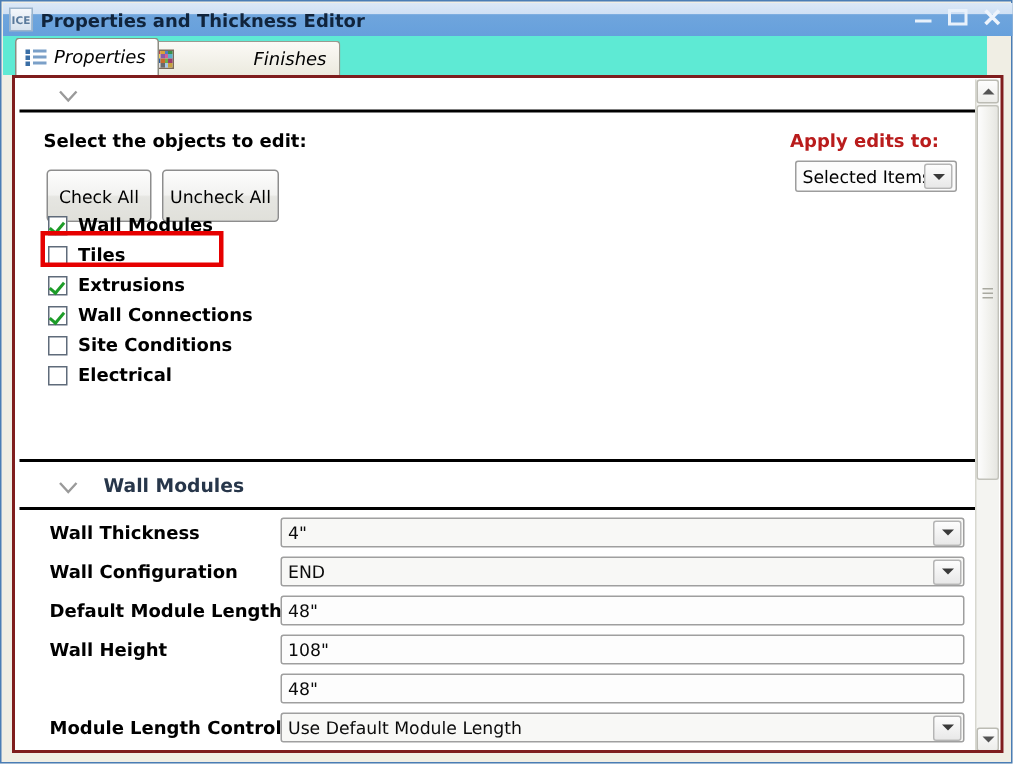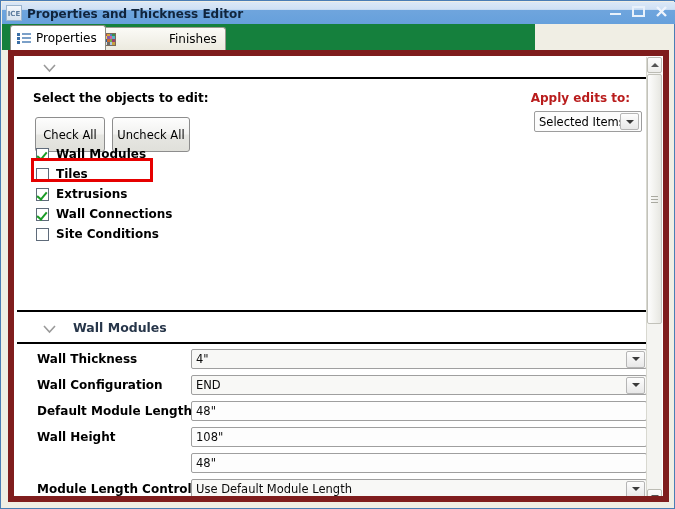--- a/index.html
+++ b/index.html
@@ -73,23 +73,24 @@
     position: relative;
     cursor: default;
   }
   .win-btn svg { display: block; }
 
   
   .tabstrip {
     position: absolute;
     left: 1px;
     top: 23px;
-    width: 533px;
+    width: 656px;
     height: 26px;
-    background: #15803d;
+    background: #5eead4;
+    font-style: italic;
   }
   .tab {
     position: absolute;
     top: 3px;
     height: 23px;
     box-sizing: border-box;
     display: flex;
     align-items: center;
     padding: 0 8px 0 6px;
     border: 1px solid #9a9a90;
@@ -131,21 +132,21 @@
   .icon-grid span { display: block; }
 
   
   .panel {
     position: absolute;
     left: 7px;
     top: 49px;
     width: 661px;
     height: 452px;
     box-sizing: border-box;
-    border: 6px solid #7f1d1d;
+    border: 2px solid #7f1d1d;
     background: #ffffff;
     overflow: hidden;
   }
   .panel-inner {
     position: absolute;
     left: 1px; top: 1px;
     width: 643px;
     height: 448px;
     background: #ffffff;
     overflow: hidden;
@@ -523,20 +524,24 @@
               <span class="check-label">Extrusions</span>
             </div>
             <div class="check-row">
               <span class="cbox checked"></span>
               <span class="check-label">Wall Connections</span>
             </div>
             <div class="check-row">
               <span class="cbox"></span>
               <span class="check-label">Site Conditions</span>
             </div>
+            <div class="check-row">
+              <span class="cbox"></span>
+              <span class="check-label">Electrical</span>
+            </div>
           </div>
         <div class="red-box"></div>
       </div>
 
       <div class="sect-header">
         <span class="chev2">
           <svg width="13" height="9" viewBox="0 0 13 9">
               <path d="M1 1 L6.5 7 L12 1" stroke="#9a9a9a" stroke-width="1.6" fill="none"></path>
             </svg>
         </span>

